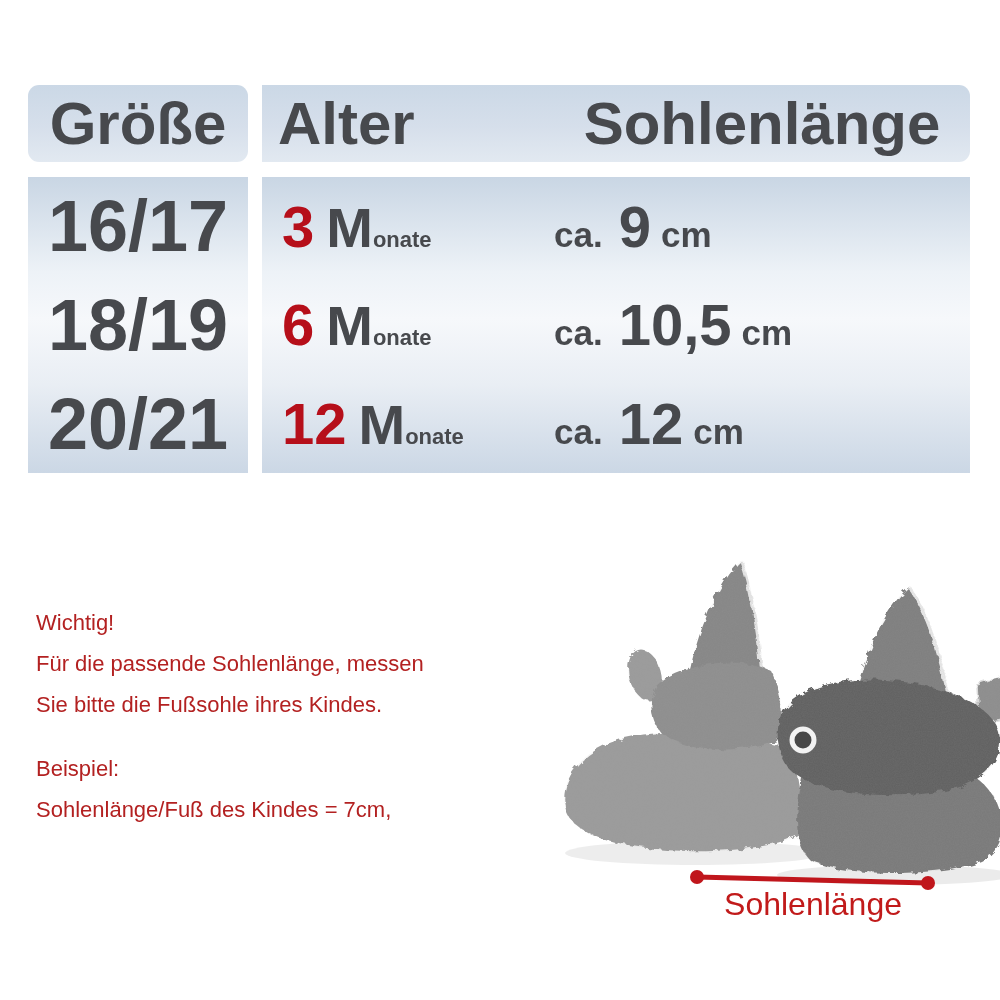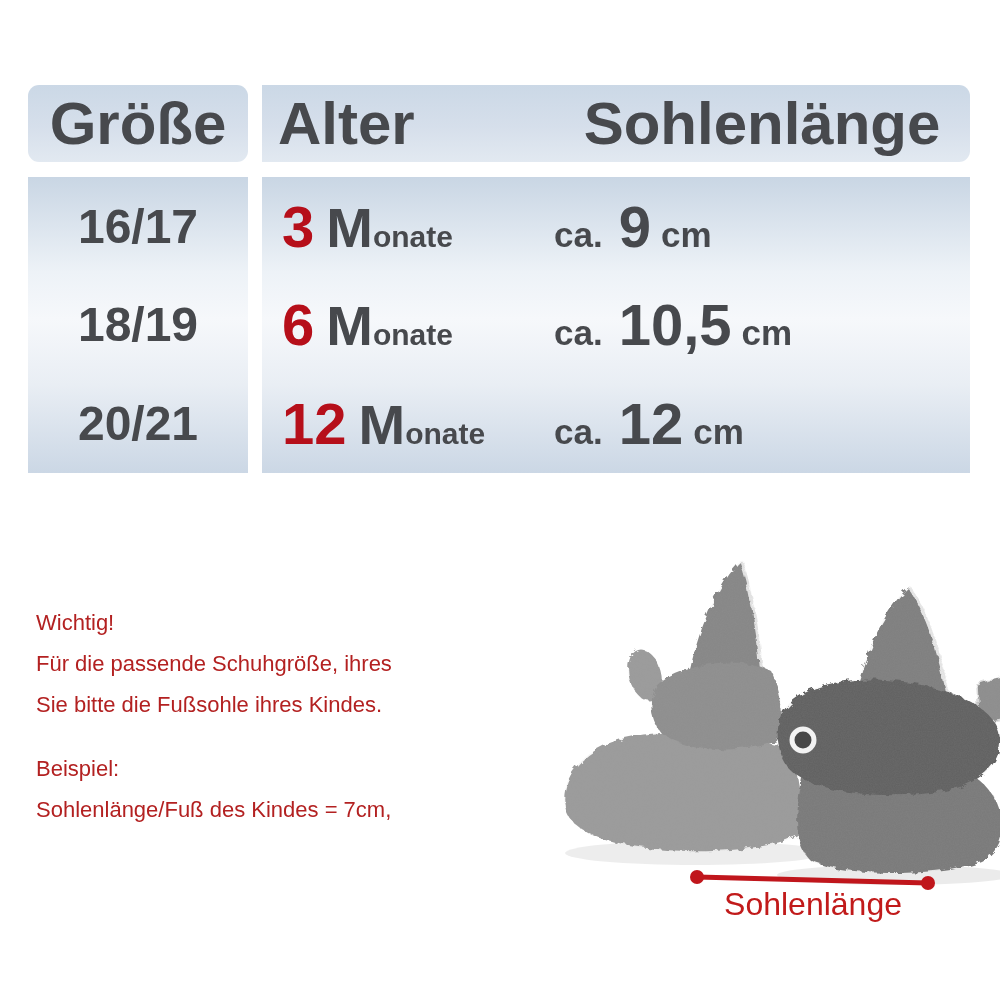--- a/index.html
+++ b/index.html
@@ -22,24 +22,24 @@
   .hcell.c2{padding-left:16px;}
   .bcell{
     position:absolute;top:177px;height:296px;box-sizing:border-box;
     background:linear-gradient(180deg,#c9d6e4 0%,#edf2f7 32%,#f6f8fb 48%,#e9eef4 70%,#cbd7e5 100%);
   }
   .brow{height:33.333%;display:flex;align-items:center;}
   .brow.centered{justify-content:center;}
   .bcell.c2 .brow{padding-left:20px;}
   .bcell.c3 .brow{}
   .line{display:flex;align-items:baseline;color:#47494d;font-weight:bold;white-space:nowrap;}
-  .size-val{font-size:48px;font-weight:bold;color:#47494d;}
+  .size-val{font-size:72px;font-weight:bold;color:#47494d;}
   .age-num{font-size:58px;color:#b60f1a;}
   .age-m{font-size:56px;margin-left:12px;}
-  .age-onate{font-size:30px;}
+  .age-onate{font-size:22px;}
   .sole-small{font-size:35px;}
   .sole-num{font-size:58px;margin-left:16px;margin-right:10px;}
   
   .note{
     position:absolute;left:36px;color:#b32121;
     font-size:22px;line-height:41px;white-space:nowrap;
   }
   #note-important{top:602px;}
   #note-example{top:748px;}
   
@@ -120,21 +120,21 @@
         <span class="sole-small">ca.</span>
           <span class="sole-num">12</span>
           <span class="sole-small">cm</span>
       </span>
     </div>
   </div>
 </div>
 
 <div class="note" id="note-important">
   <div><span>Wichtig!</span></div>
-  <div>Für die passende Schuhgröße, ihres</div>
+  <div>Für die passende Sohlenlänge, messen</div>
   <div>Sie bitte die Fußsohle ihres Kindes.</div>
 </div>
 
 <div class="note" id="note-example">
   <div><span>Beispiel:</span></div>
   <div>Sohlenlänge/Fuß des Kindes = 7cm,</div>
 </div>
 
 <svg class="booties" width="460" height="360" viewBox="0 0 460 360" aria-hidden="true">
   <defs>

